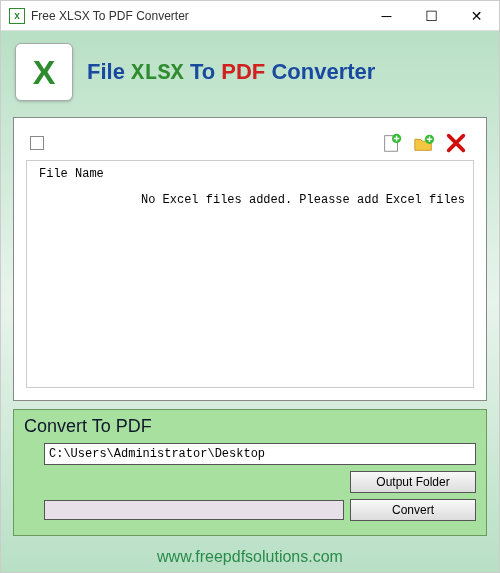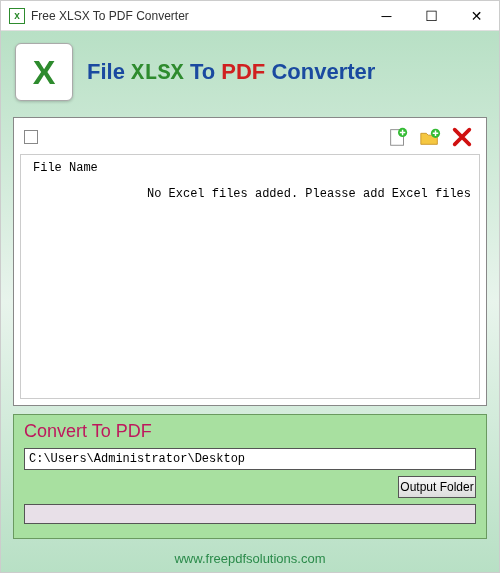--- a/index.html
+++ b/index.html
@@ -10,36 +10,36 @@
 .titlebar-text { font-size: 12px; color: #333; flex: 1; }
 .titlebar-btns { display: flex; height: 100%; }
 .wbtn { width: 45px; display: flex; align-items: center; justify-content: center; font-size: 14px; cursor: pointer; }
 .client { flex: 1; background: linear-gradient(to bottom, #b8e0c5 0%, #e8f4ec 50%, #b8e0c5 100%); display: flex; flex-direction: column; padding: 4px; }
 .header { display: flex; align-items: center; padding: 8px 10px 12px; }
 .logo { width: 58px; height: 58px; background: #fff; border: 1px solid #aaa; border-radius: 6px; display: flex; align-items: center; justify-content: center; margin-right: 14px; box-shadow: 0 1px 3px rgba(0,0,0,0.2); }
 .logo-x { font-size: 34px; font-weight: bold; color: #2e8b2e; font-family: Arial; }
 .htitle { font-size: 22px; font-weight: bold; color: #1a4aa0; }
 .htitle .g { color: #2e8b2e; font-family: Liberation Mono, monospace; }
 .htitle .r { color: #d02020; }
-.filepanel { background: #fff; border: 1px solid #888; margin: 4px 8px 8px; flex: 1; display: flex; flex-direction: column; padding: 6px; }
+.filepanel { background: #fff; border: 1px solid #888; margin: 4px 8px 8px; flex: 1; display: flex; flex-direction: column; padding: 12px; }
 .toolbar { display: flex; align-items: center; padding: 2px 4px 6px; }
 .chk { width: 14px; height: 14px; border: 1px solid #888; cursor: pointer; }
 .toolbar-sp { flex: 1; }
 .tbtn { width: 28px; height: 22px; margin-left: 4px; cursor: pointer; display: flex; align-items: center; justify-content: center; position: relative; }
 .addfile-icon svg, .addfolder-icon svg, .remove-icon svg { width: 24px; height: 22px; }
 .filelist { flex: 1; border: 1px solid #ccc; background: #fff; font-family: "Courier New", monospace; font-size: 12px; padding: 4px 8px; overflow: auto; }
 .col-header { padding: 2px 0 6px 4px; }
 .empty-msg { text-align: right; padding: 6px 0 0; }
 .convertpanel { background: #a8e0a0; border: 1px solid #6a9a60; margin: 0 8px 8px; padding: 6px 10px 8px; }
-.cp-title { font-size: 18px; color: #be185d; padding-bottom: 6px; }
-.row { display: flex; align-items: center; margin-bottom: 6px; gap: 6px; }
+.cp-title { font-size: 18px; color: #0f172a; padding-bottom: 6px; }
+.row { display: flex; align-items: center; margin-bottom: 6px; gap: 6px; margin-left: 20px; }
 .path-input { flex: 1; height: 22px; border: 1px solid #555; background: #fff; font-family: "Courier New", monospace; font-size: 12px; padding: 0 4px; }
-.btn { width: 78px; height: 22px; border: 1px solid #555; background: linear-gradient(#f8f8f8,#ddd); font-size: 12px; cursor: pointer; }
+.btn { width: 126px; height: 22px; border: 1px solid #555; background: linear-gradient(#f8f8f8,#ddd); font-size: 12px; cursor: pointer; }
 .progress { flex: 1; height: 20px; border: 1px solid #555; background: #e8e0e8; }
-.footer { text-align: center; padding: 4px 0 2px; font-size: 13px; color: #2a8a4a; }
+.footer { text-align: center; padding: 4px 0 2px; font-size: 16px; color: #2a8a4a; }
 </style>
 </head>
 <body>
 
 <div class="window">
   <div class="titlebar">
     <div class="titlebar-icon">
         <span>x</span>
       </div>
     <div class="titlebar-text">Free XLSX To PDF Converter</div>
@@ -92,18 +92,19 @@
     <div class="convertpanel">
       <div class="cp-title">Convert To PDF</div>
       <div class="row">
         <input class="path-input" value="C:\Users\Administrator\Desktop" style="">
       </div>
       <div class="row" style="justify-content:flex-end">
         <button class="btn">Output Folder</button>
       </div>
       <div class="row">
         <div class="progress"></div>
+        <button class="btn">Convert</button>
       </div>
     </div>
 
     <div class="footer">www.freepdfsolutions.com</div>
   </div>
 </div>
 
 </body></html>

